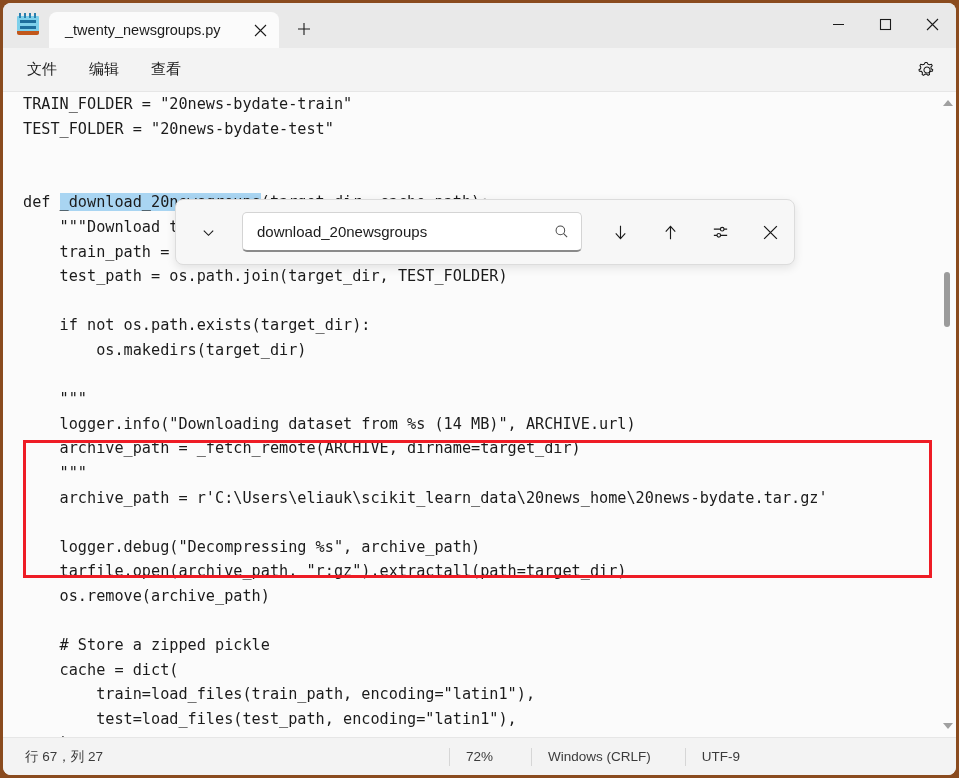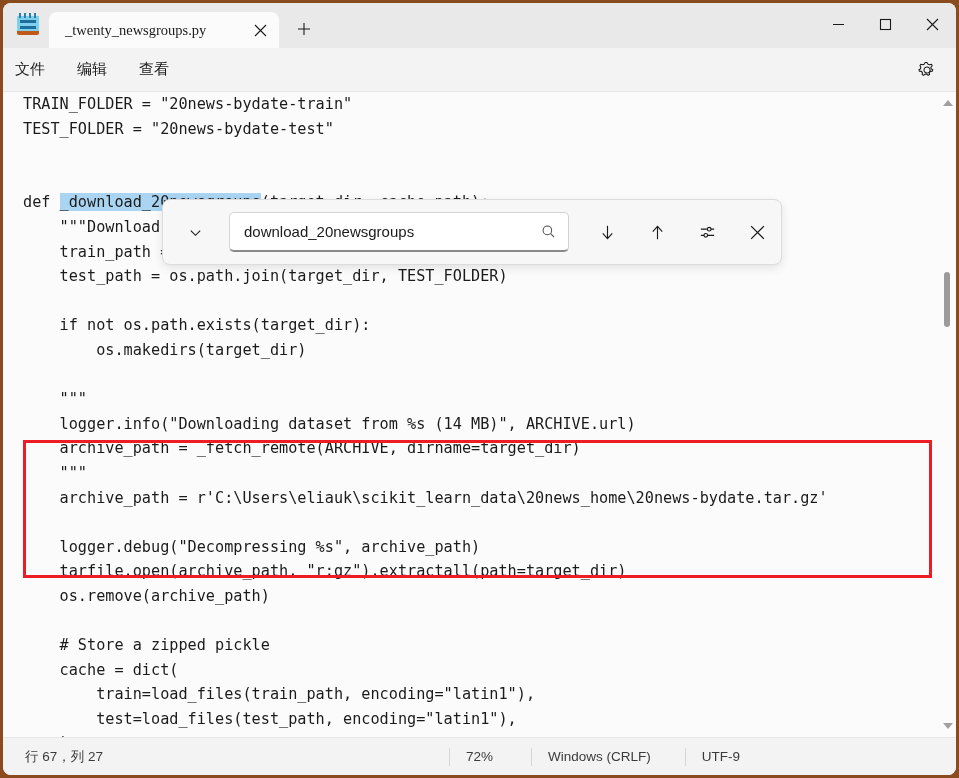--- a/index.html
+++ b/index.html
@@ -25,21 +25,20 @@
   }
 
   
   .titlebar {
     height: 45px;
     background: #e9e9e9;
     display: flex;
     align-items: flex-end;
     position: relative;
     flex: 0 0 auto;
-    font-family: Liberation Serif, serif;
   }
 
   .app-icon {
     width: 22px; height: 24px;
     margin: 0 10px 11px 14px;
     position: relative;
     flex: 0 0 auto;
   }
   .app-icon .pad {
     position: absolute; left: 0; top: 3px;
@@ -114,20 +113,21 @@
     width: 47px; height: 42px;
     display: flex; align-items: center; justify-content: center;
   }
 
   
   .menubar {
     height: 44px;
     background: #f3f3f3;
     display: flex;
     align-items: center;
+    padding-left: 12px;
     position: relative;
     border-bottom: 1px solid #e6e6e6;
     flex: 0 0 auto;
     font-family: Liberation Serif, serif;
   }
   .menu-item {
     font-size: 15px;
     color: #1b1b1b;
     padding: 5px 12px;
     border-radius: 4px;
@@ -186,21 +186,21 @@
     position: absolute;
     left: 5px; top: 180px;
     width: 6px; height: 55px;
     background: #9b9b9b;
     border-radius: 3px;
   }
 
   
   .findbar {
     position: absolute;
-    left: 159px; top: 107px;
+    left: 172px; top: 107px;
     width: 620px; height: 66px;
     background: #f7f7f7;
     border: 1px solid #dcdcdc;
     border-radius: 8px;
     box-shadow: 0 3px 10px rgba(0,0,0,0.10);
     display: flex;
     align-items: center;
     padding: 0 10px;
     z-index: 5;
   }

